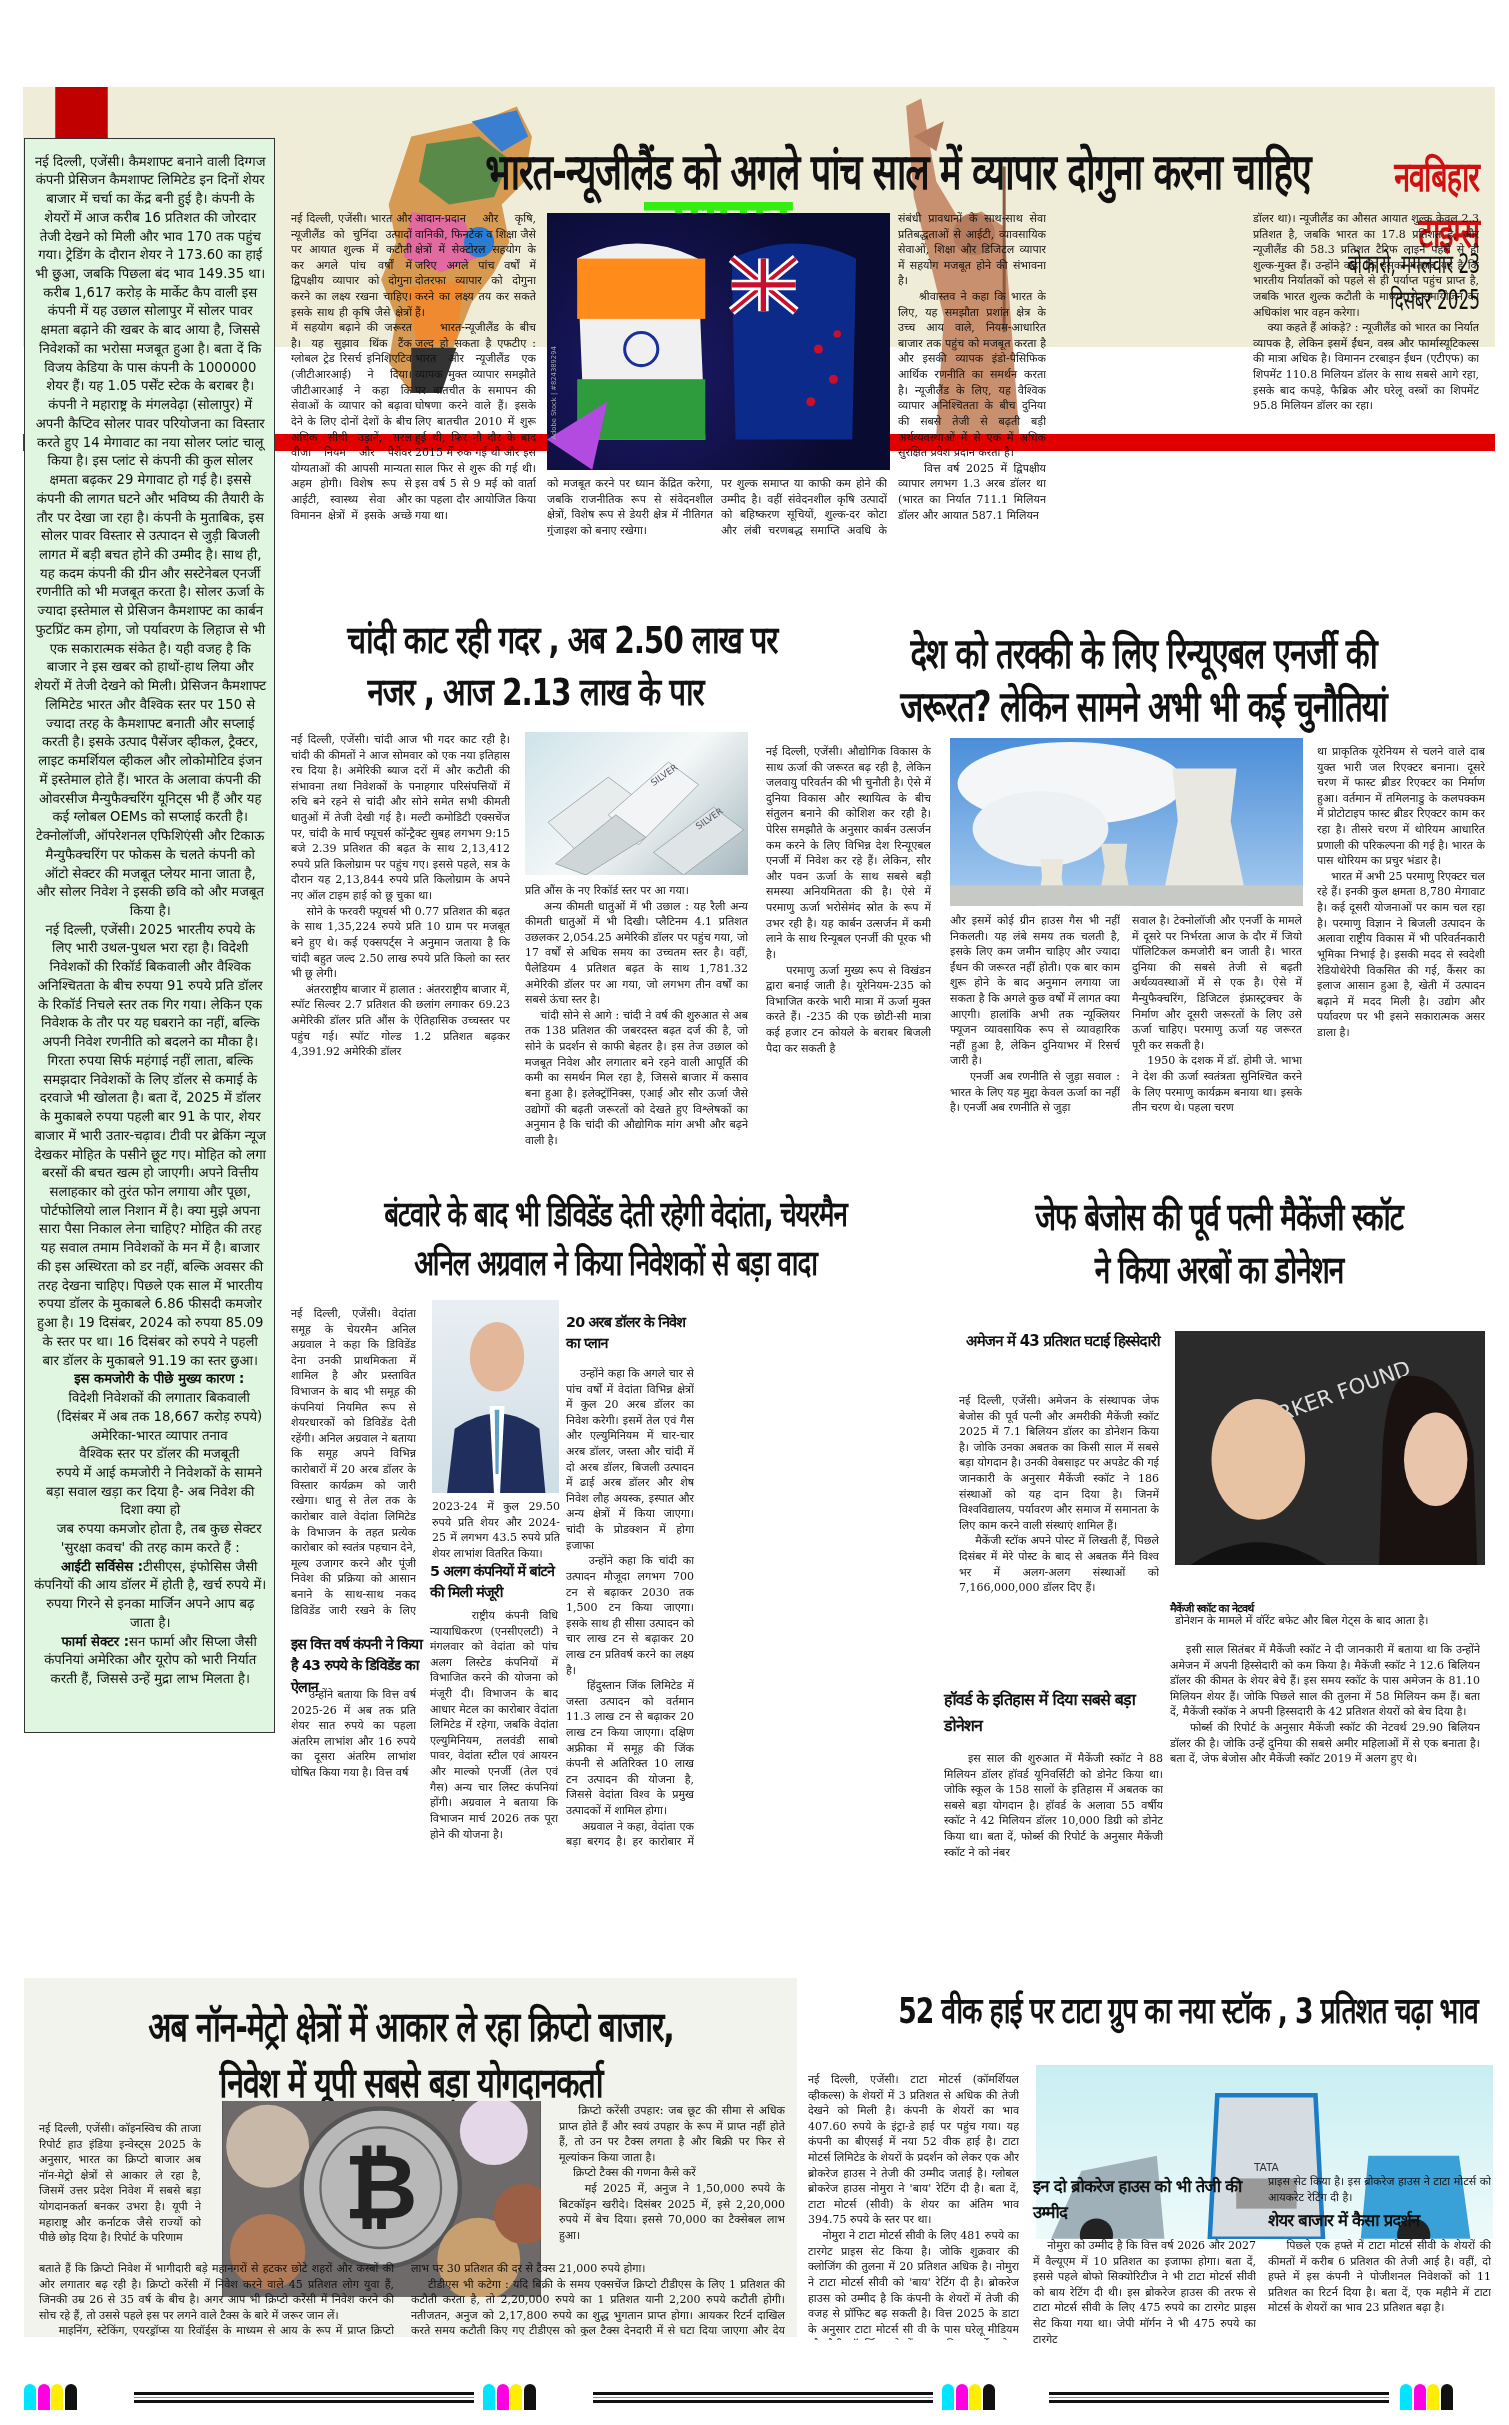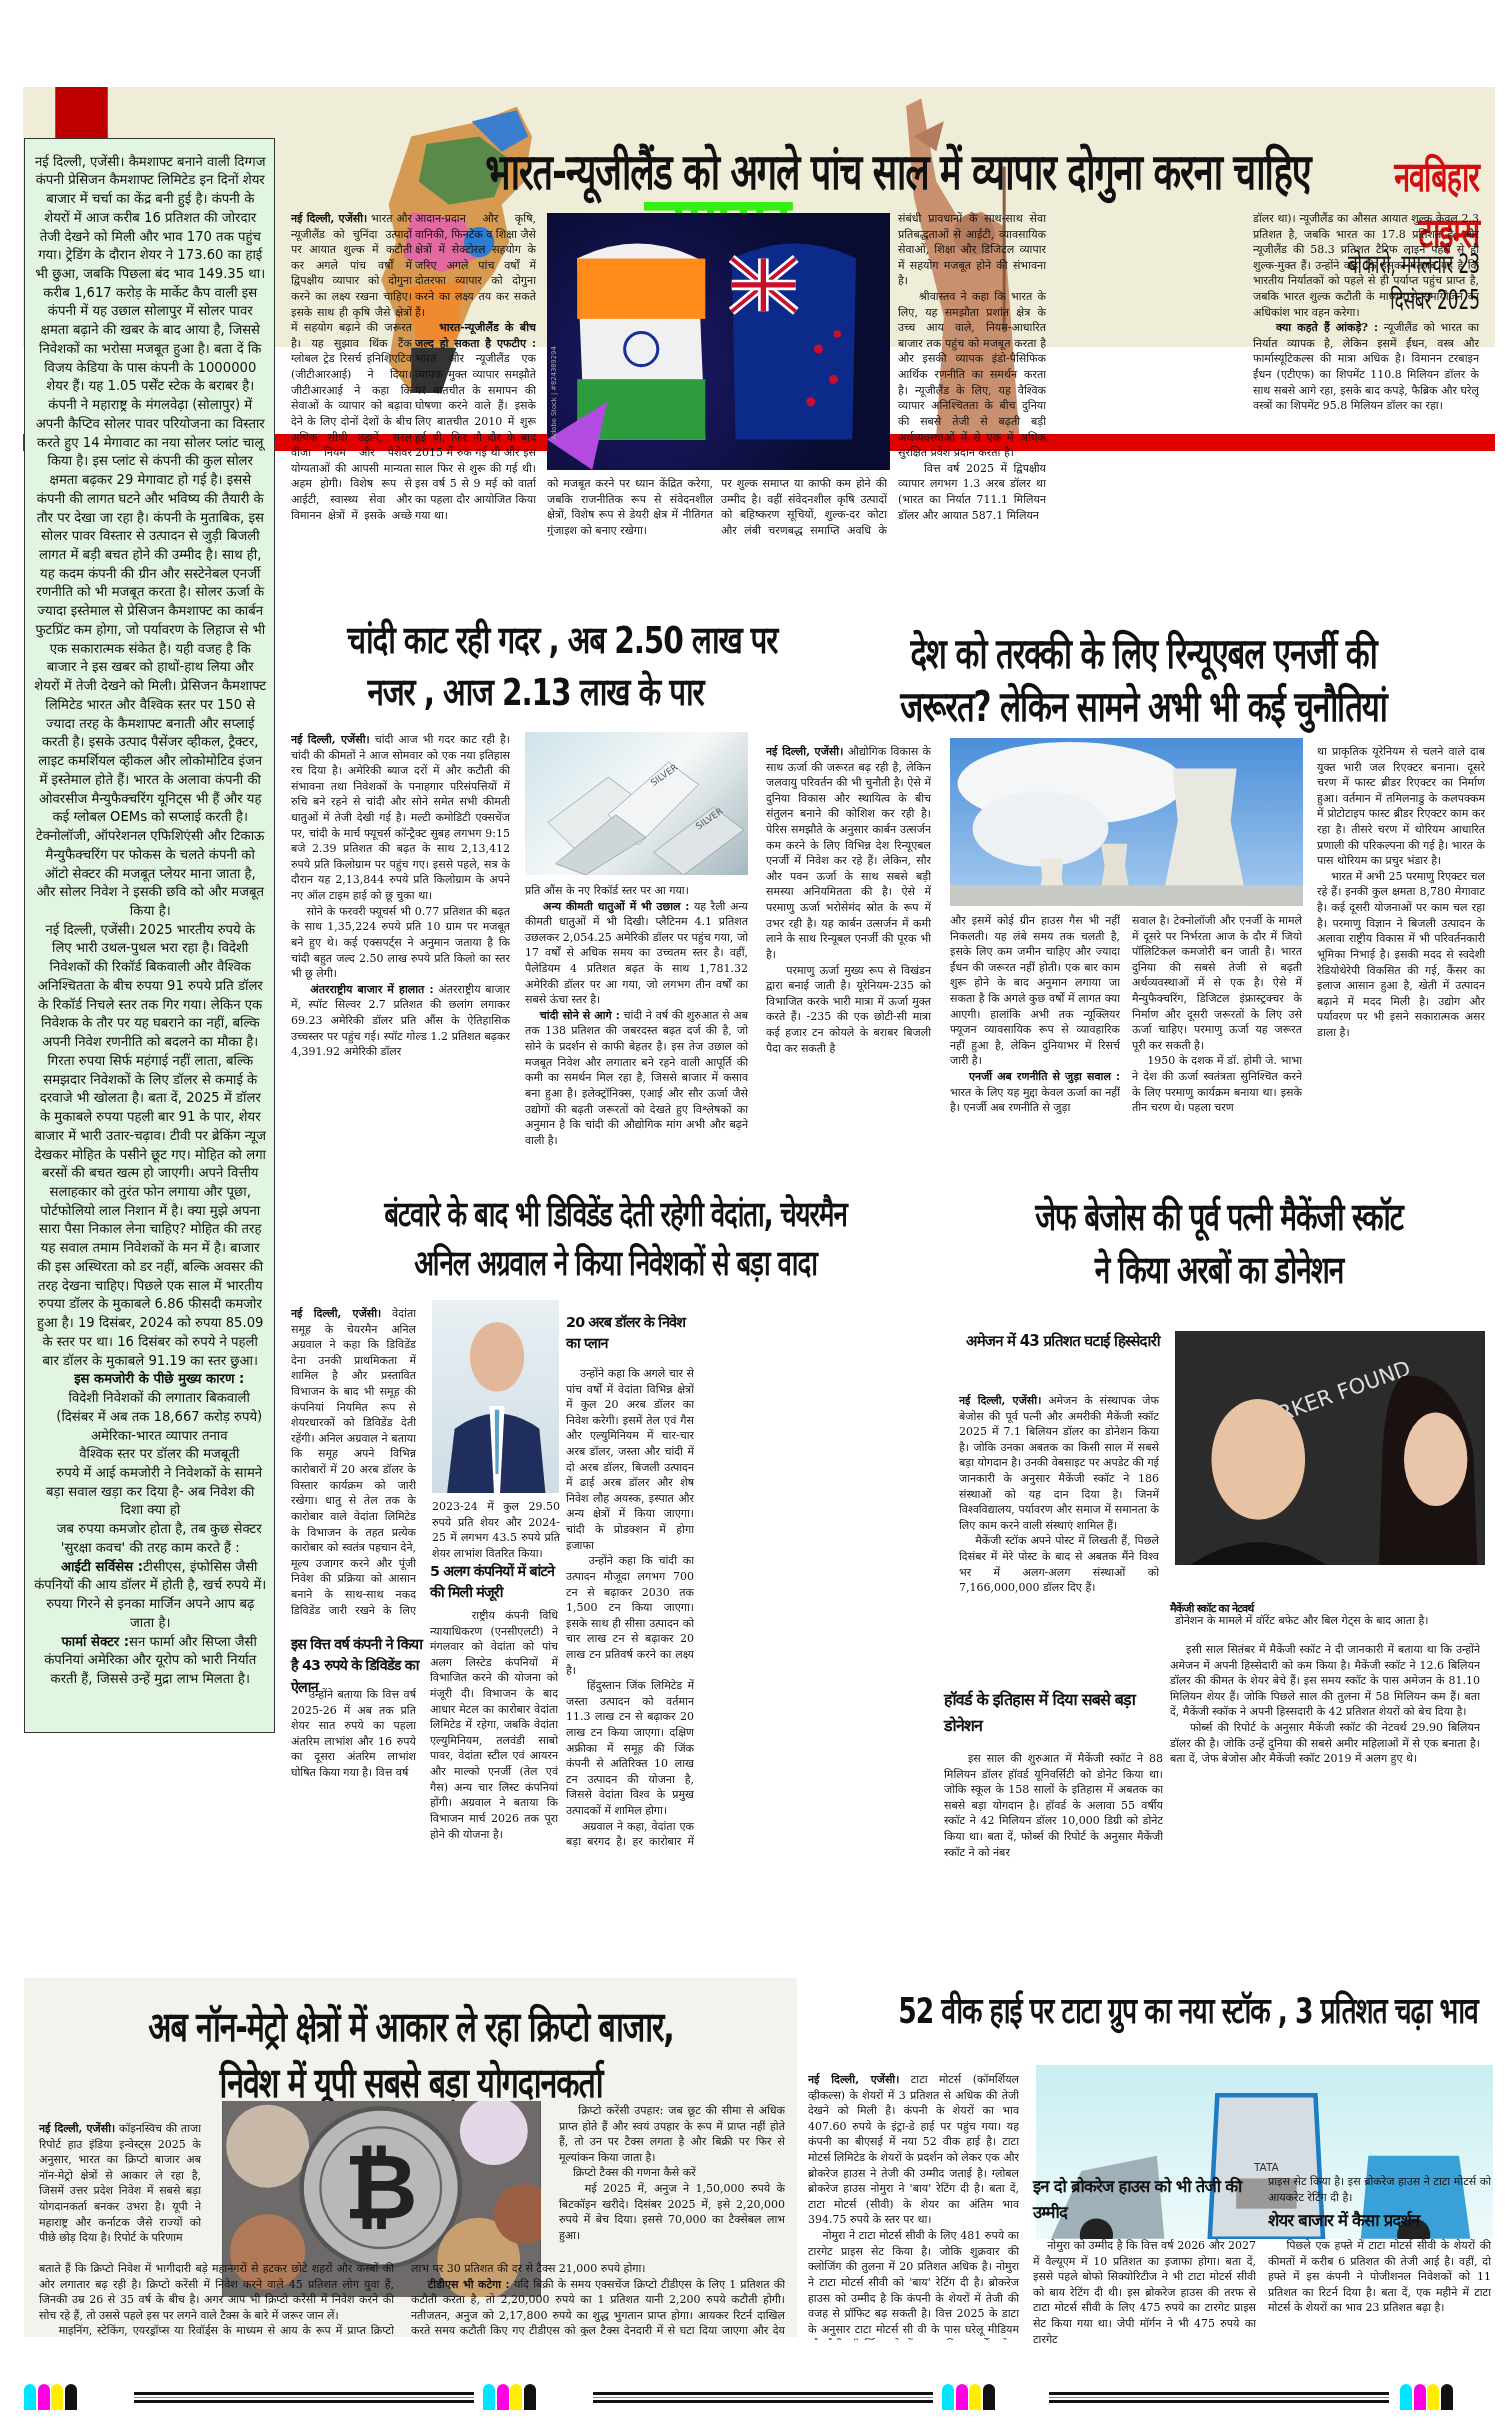--- a/index.html
+++ b/index.html
@@ -11,21 +11,21 @@
 .hdr-map{left:366px;top:91px;width:181px;height:340px}
 .hdr-section{left:645px;top:166px;width:151px;font-size:83px;font-weight:bold;color:#33ee11;font-family:"DejaVu Sans",sans-serif;letter-spacing:-3px;transform:scaleX(.75);transform-origin:left}
 .hdr-figure{left:891px;top:91px;width:166px;height:343px}
 .brand{left:1283px;top:147px;width:196px;text-align:right;font-size:41px;font-weight:bold;color:#d01010;transform:scaleX(.7);transform-origin:right;letter-spacing:-1.5px}
 .dateline{left:1238px;top:245px;width:242px;text-align:right;font-size:26px;color:#111;transform:scaleX(.65);transform-origin:right}
 .sidebar{left:24px;top:138px;width:251px;height:1595px;background:#e1f6e1;border:1.1px solid #333;padding:13.6px 7.5px 7.5px 9px}
 .sb-h{font-size:19.6px;font-weight:bold;line-height:1.35;margin-bottom:3px}
 .sb-p{font-size:13.2px;line-height:1.42;text-align:center}
 .sb-p b{font-weight:bold}
 .body-txt{font-family:"DejaVu Serif",serif;font-size:11px;line-height:1.42;text-align:justify;color:#111}
-.body-txt b{font-weight:bold}
+.body-txt b{font-weight:normal}
 .col{position:absolute}
 .hl{position:absolute;font-family:"DejaVu Sans",sans-serif;font-weight:bold;color:#111;letter-spacing:-1.5px;text-align:center;white-space:nowrap;transform-origin:center}
 .sub-h{font-family:"DejaVu Sans",sans-serif;font-weight:bold;font-size:16.6px;line-height:1.6;letter-spacing:-0.8px}
 .img{position:absolute;overflow:hidden}
 .crypto-bg{left:24px;top:1978px;width:773px;height:359px;background:#f3f3ee}
 .cmyk{position:absolute;top:2384px;display:flex;gap:1.5px}
 .cmyk span{width:12px;height:26px;border-radius:6px 6px 0 0;display:block}
 .regbar{position:absolute;top:2392px;height:10.6px;border-top:3px solid #111;border-bottom:3px solid #111}
 .regbar::after{content:"";position:absolute;left:0;right:0;top:1.5px;height:1.5px;background:#888}
 </style>

